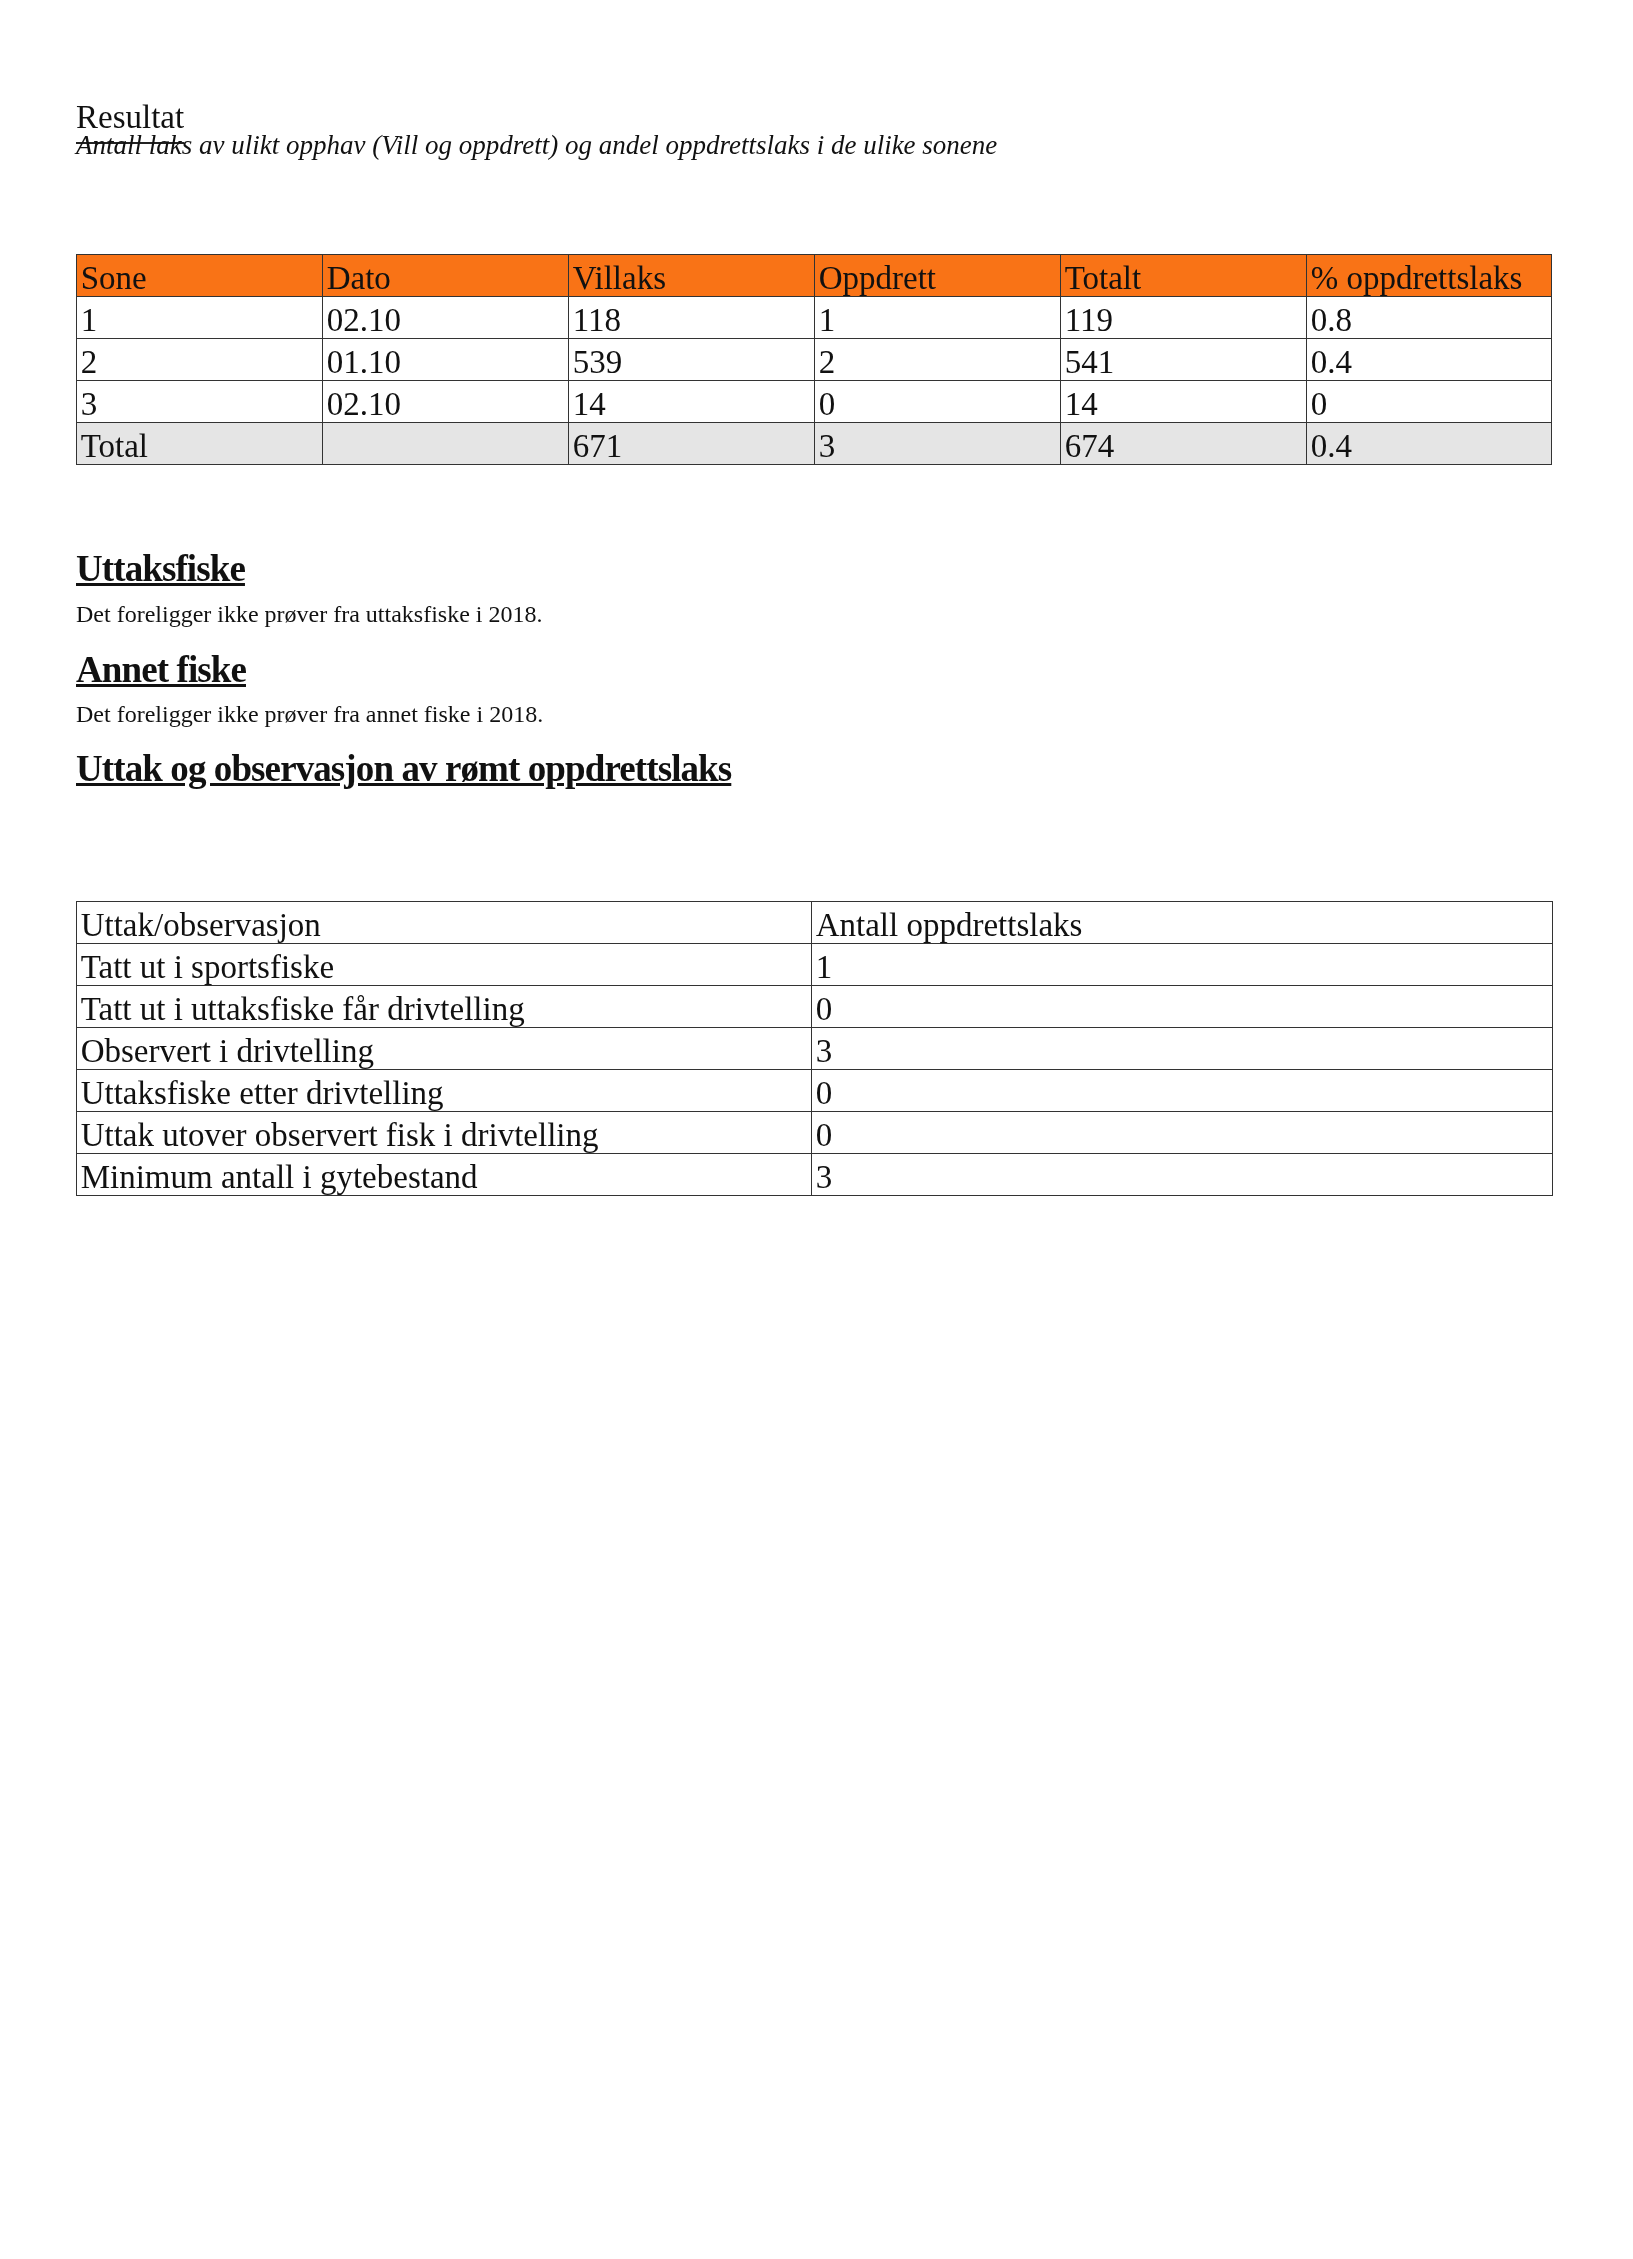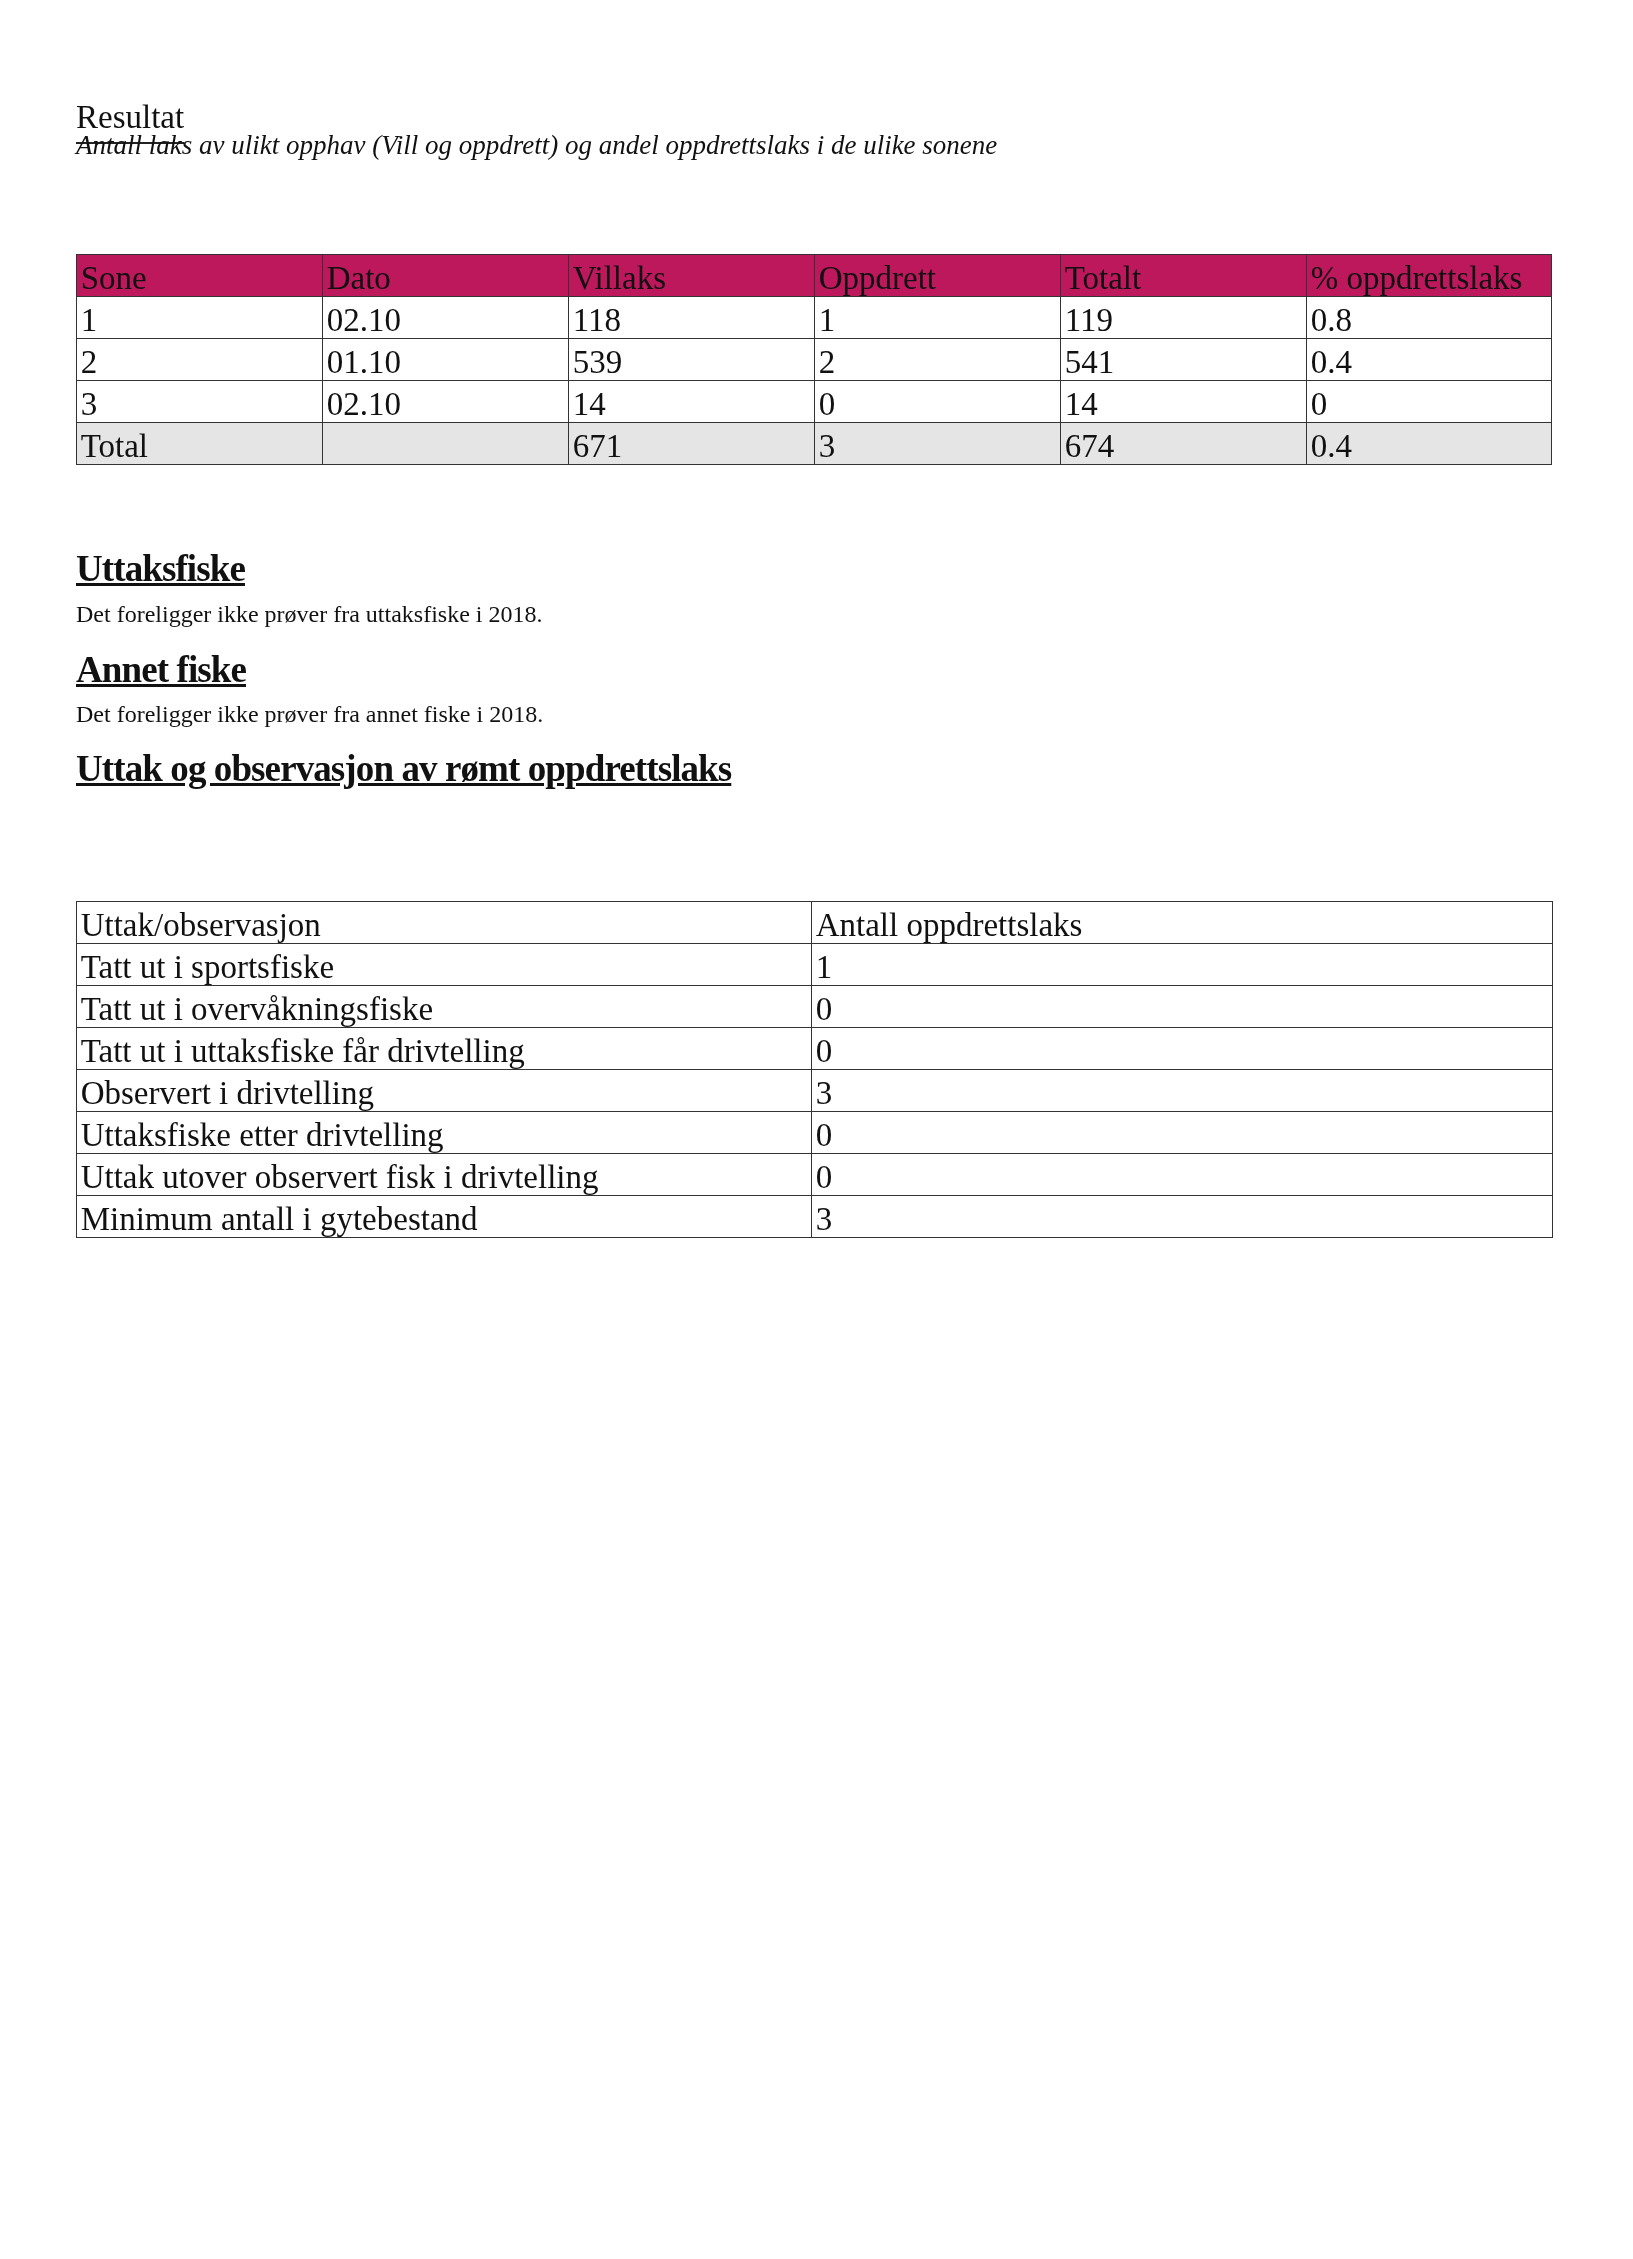--- a/index.html
+++ b/index.html
@@ -18,21 +18,21 @@
   table.grid {
     position: absolute; border-collapse: collapse; table-layout: fixed;
     font-size: 33px;
   }
   table.grid td, table.grid th {
     border: 1.9px solid #333; height: 41px; padding: 0 0 0 3.7px;
     text-align: left; font-weight: normal; vertical-align: bottom;
     line-height: 35px; white-space: nowrap; overflow: hidden;
   }
   #t1 { left: 76px; top: 254px; width: 1476px; }
-  #t1 thead th { background: #be185d; }
+  #t1 thead th { background: #f97316; }
   #t1 tr.total td { background: #e5e5e5; }
   #t2 { left: 76px; top: 901px; width: 1476px; }
   .h2 { left: 76px; font-size: 37px; font-weight: bold; line-height: 45px; letter-spacing: -0.9px; text-decoration: underline; }
   .body { left: 76px; font-size: 24px; line-height: 34px; }
   #h-uttak { top: 546px; }
   #p-uttak { top: 597px; }
   #h-annet { top: 647px; }
   #p-annet { top: 697px; text-align: right; }
   #h-romt { top: 746px; }
 </style>
@@ -113,24 +113,20 @@
       <td>Uttak/observasjon</td>
       <td>Antall oppdrettslaks</td>
     </tr>
   </thead>
   <tbody>
     <tr>
       <td>Tatt ut i sportsfiske</td>
       <td>1</td>
     </tr>
     <tr>
-      <td>Tatt ut i overvåkningsfiske</td>
-      <td>0</td>
-    </tr>
-    <tr>
       <td>Tatt ut i uttaksfiske får drivtelling</td>
       <td>0</td>
     </tr>
     <tr>
       <td>Observert i drivtelling</td>
       <td>3</td>
     </tr>
     <tr>
       <td>Uttaksfiske etter drivtelling</td>
       <td>0</td>

